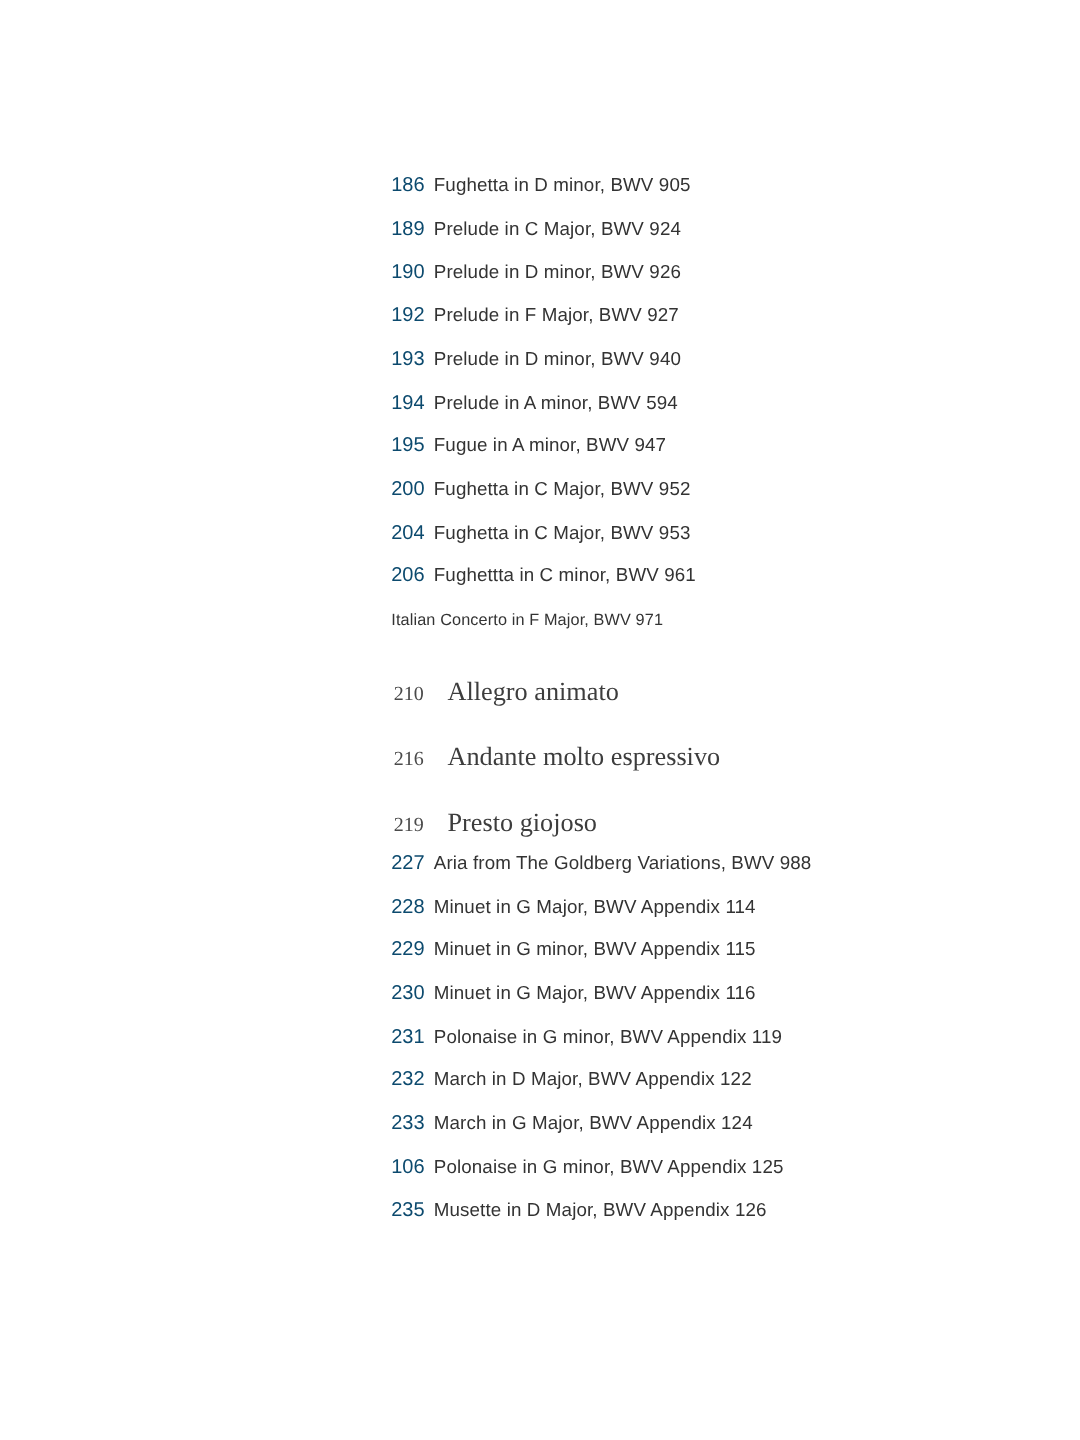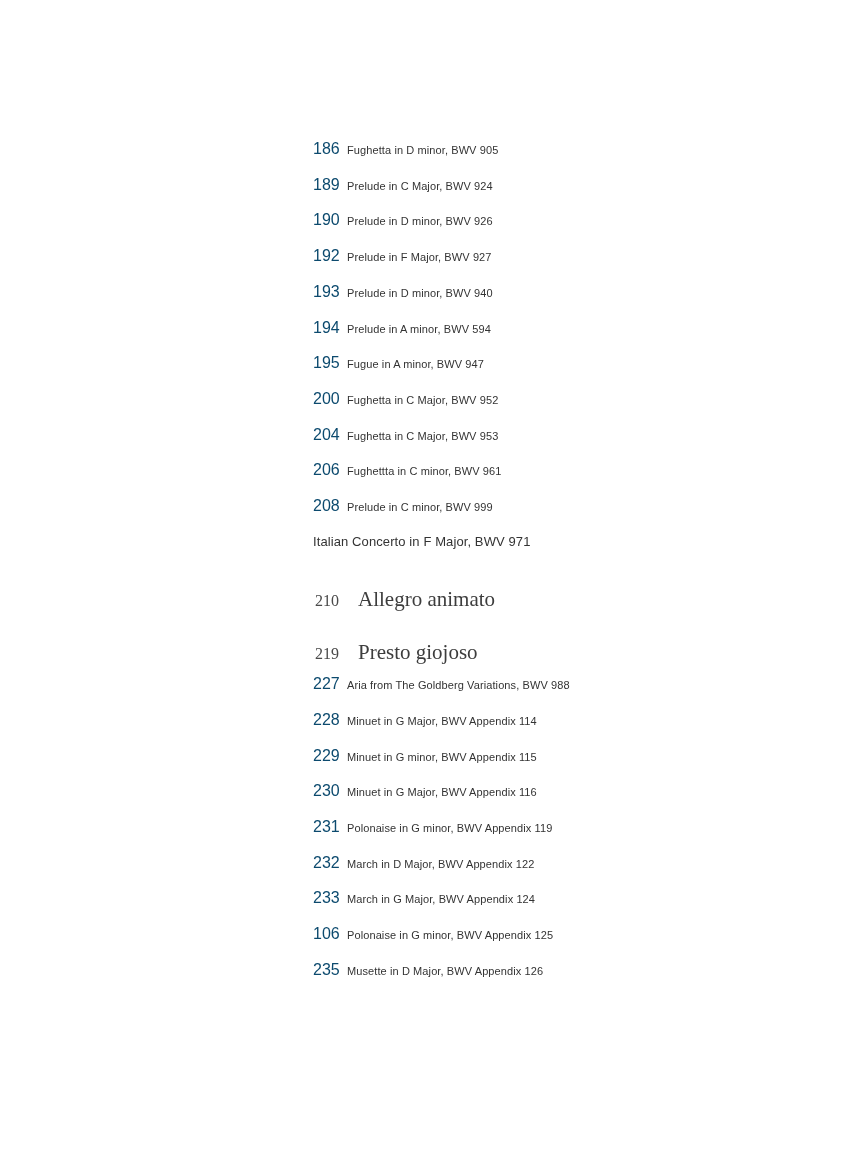--- a/index.html
+++ b/index.html
@@ -33,21 +33,21 @@
   }
   .row .num {
     display: inline-block;
     width: 34px;
     font-family: Liberation Sans, sans-serif;
     font-size: 16px;
     color: #0c4a6e;
   }
   .row .title {
     font-family: "Liberation Sans", sans-serif;
-    font-size: 11px;
+    font-size: 15px;
     color: #333333;
     letter-spacing: 0.1px;
   }
   .section-heading {
     line-height: 34.7px;
     white-space: nowrap;
     font-family: Liberation Sans, sans-serif;
     font-size: 13px;
     color: #333333;
     letter-spacing: 0.1px;
@@ -118,32 +118,32 @@
   </div>
 
   <div class="row">
     <span class="num">204</span><span class="title">Fughetta in C Major, BWV 953</span>
   </div>
 
   <div class="row">
     <span class="num">206</span><span class="title">Fughettta in C minor, BWV 961</span>
   </div>
 
-  <div class="row">
-    <span class="num">208</span><span class="title">Prelude in C minor, BWV 999</span>
-  </div>
 </div>
 
     <div class="section-heading">Italian Concerto in F Major, BWV 971</div>
 
     <div id="sub-list" class="sub-list">
   <div class="sub-row">
     <span class="num">210</span><span class="title">Allegro animato</span>
   </div>
 
+  <div class="sub-row">
+    <span class="num">216</span><span class="title">Andante molto espressivo</span>
+  </div>
 
   <div class="sub-row">
     <span class="num">219</span><span class="title">Presto giojoso</span>
   </div>
 </div>
 
     <div id="list-bottom">
   <div class="row">
     <span class="num">227</span><span class="title">Aria from The Goldberg Variations, BWV 988</span>
   </div>

